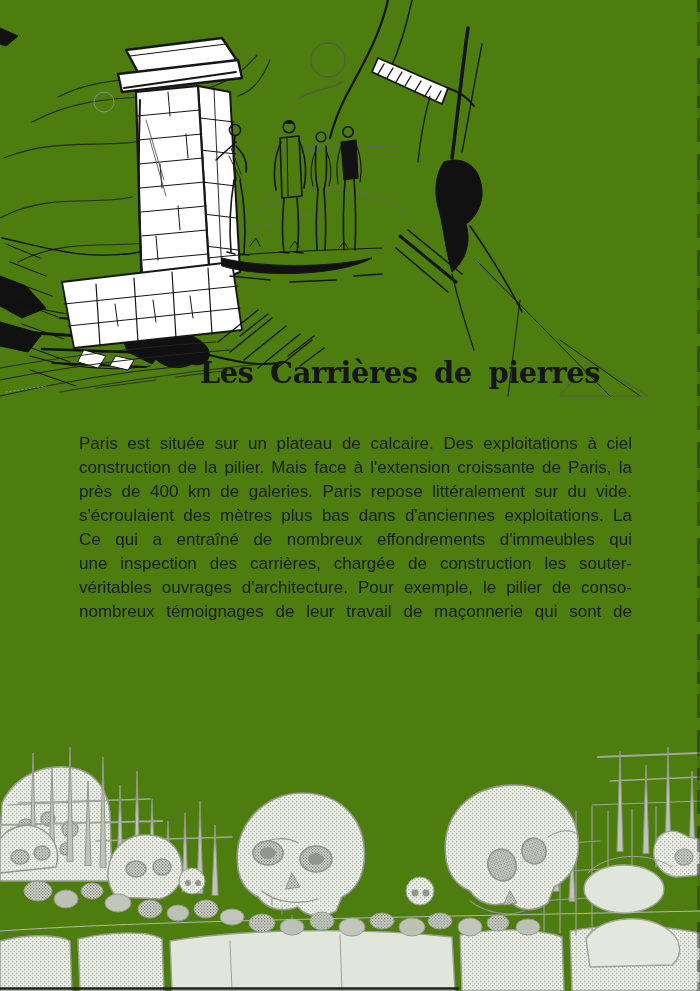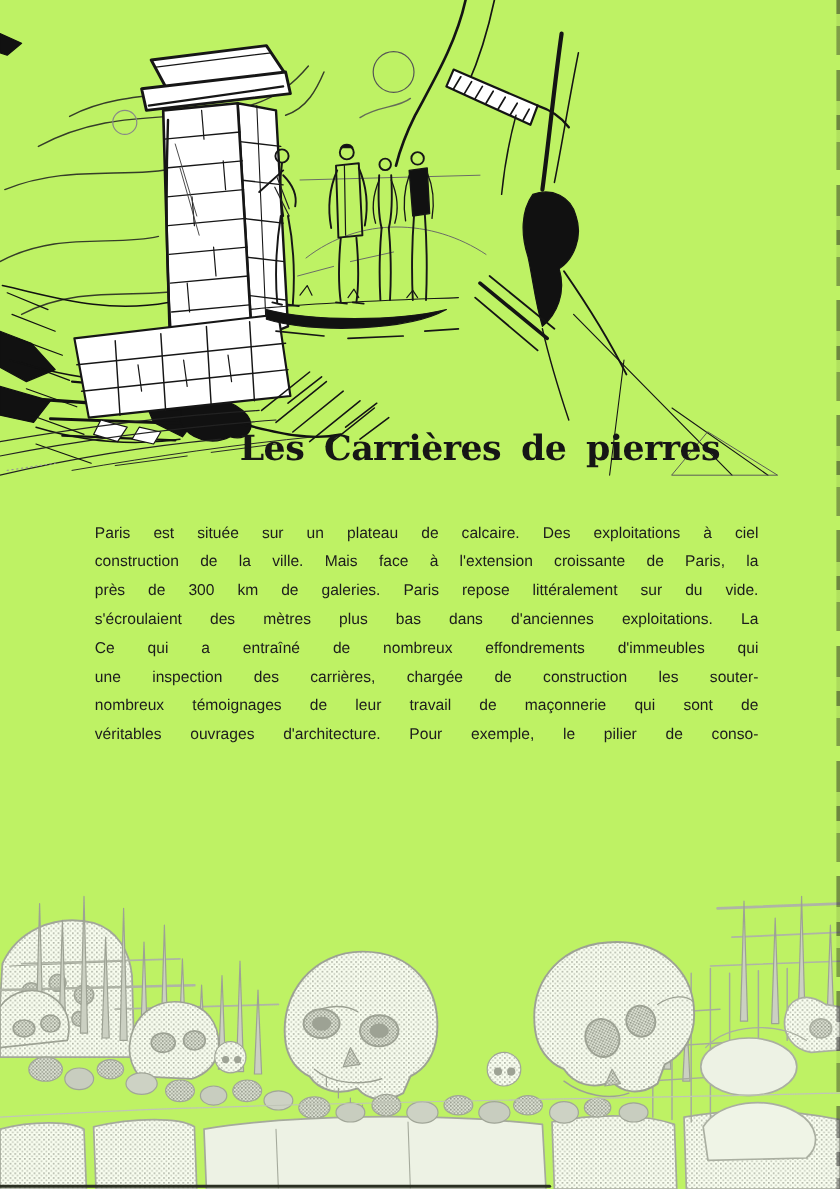--- a/index.html
+++ b/index.html
@@ -1,38 +1,38 @@
 <!DOCTYPE html>
 <html><head>
 <meta charset="utf-8">
 <style>
   html,body { margin:0; padding:0; background:#e8e8e8; }
   .page {
-    position:relative; width:700px; height:991px; background:#bef264;
+    position:relative; width:700px; height:991px; background:#4d7c0f;
     overflow:hidden; font-family:"Liberation Sans", sans-serif;
   }
   
   .edge-right {
     position:absolute; top:0; right:0; width:3px; height:991px;
     background:repeating-linear-gradient(180deg,
       rgba(25,25,25,.9) 0 12px, rgba(25,25,25,.15) 12px 22px,
       rgba(25,25,25,.7) 22px 46px, rgba(25,25,25,0) 46px 58px,
       rgba(25,25,25,.8) 58px 84px, rgba(25,25,25,.2) 84px 96px);
     opacity:.55;
   }
   .illus-top { position:absolute; left:0; top:0; width:700px; height:400px; }
   .title {
     position:absolute; left:0; top:356; width:600px; top:356px;
     text-align:right; font-family:"DejaVu Serif", serif; font-weight:700;
     font-size:29px; line-height:34px; letter-spacing:-0.5px; word-spacing:7px;
     color:#161616;
   }
   .body-text {
     position:absolute; left:79px; top:432px; width:553px;
-    font-size:13px; line-height:24px; color:#1c1c1c;
+    font-size:17px; line-height:24px; color:#1c1c1c;
   }
   .body-text .line { text-align:justify; text-align-last:justify; white-space:normal; }
   .body-text .line.last { text-align-last:left; }
   .illus-bottom { position:absolute; left:0; top:741px; width:700px; height:250px; }
 </style>
 </head>
 <body>
 
 <div class="page">
 
@@ -150,27 +150,27 @@
       <path d="M60 392 C130 380 200 370 262 364" stroke-width="0.8"></path>
       <path d="M96 388 l60 -8 m20 -3 l54 -7" stroke-width="0.8"></path>
       <path d="M6 392 l40 -6" stroke="#999" stroke-width="1" stroke-dasharray="1 3"></path>
     </g>
   </svg>
 
   <div class="title">Les Carrières de pierres</div>
 
   <div class="body-text">
       <div class="line">Paris est située sur un plateau de calcaire. Des exploitations à ciel</div>
-      <div class="line">construction de la ville. Mais face à l'extension croissante de Paris, la</div>
-      <div class="line">près de 300 km de galeries. Paris repose littéralement sur du vide.</div>
+      <div class="line">construction de la pilier. Mais face à l'extension croissante de Paris, la</div>
+      <div class="line">près de 400 km de galeries. Paris repose littéralement sur du vide.</div>
       <div class="line">s'écroulaient des mètres plus bas dans d'anciennes exploitations. La</div>
       <div class="line">Ce qui a entraîné de nombreux effondrements d'immeubles qui</div>
       <div class="line">une inspection des carrières, chargée de construction les souter-</div>
+      <div class="line">véritables ouvrages d'architecture. Pour exemple, le pilier de conso-</div>
       <div class="line">nombreux témoignages de leur travail de maçonnerie qui sont de</div>
-      <div class="line">véritables ouvrages d'architecture. Pour exemple, le pilier de conso-</div>
     </div>
 
   <svg class="illus-bottom" viewBox="0 0 700 250" fill="none" stroke-linecap="round" stroke-linejoin="round">
     <defs>
       <pattern id="ht" width="4" height="4" patternUnits="userSpaceOnUse">
         <rect width="4" height="4" fill="#ffffff"></rect>
         <rect x="0" y="0" width="1.4" height="1.4" fill="#b0b0b0"></rect>
         <rect x="2" y="2" width="1.4" height="1.4" fill="#c2c2c2"></rect>
       </pattern>
       <pattern id="htd" width="3" height="3" patternUnits="userSpaceOnUse">

